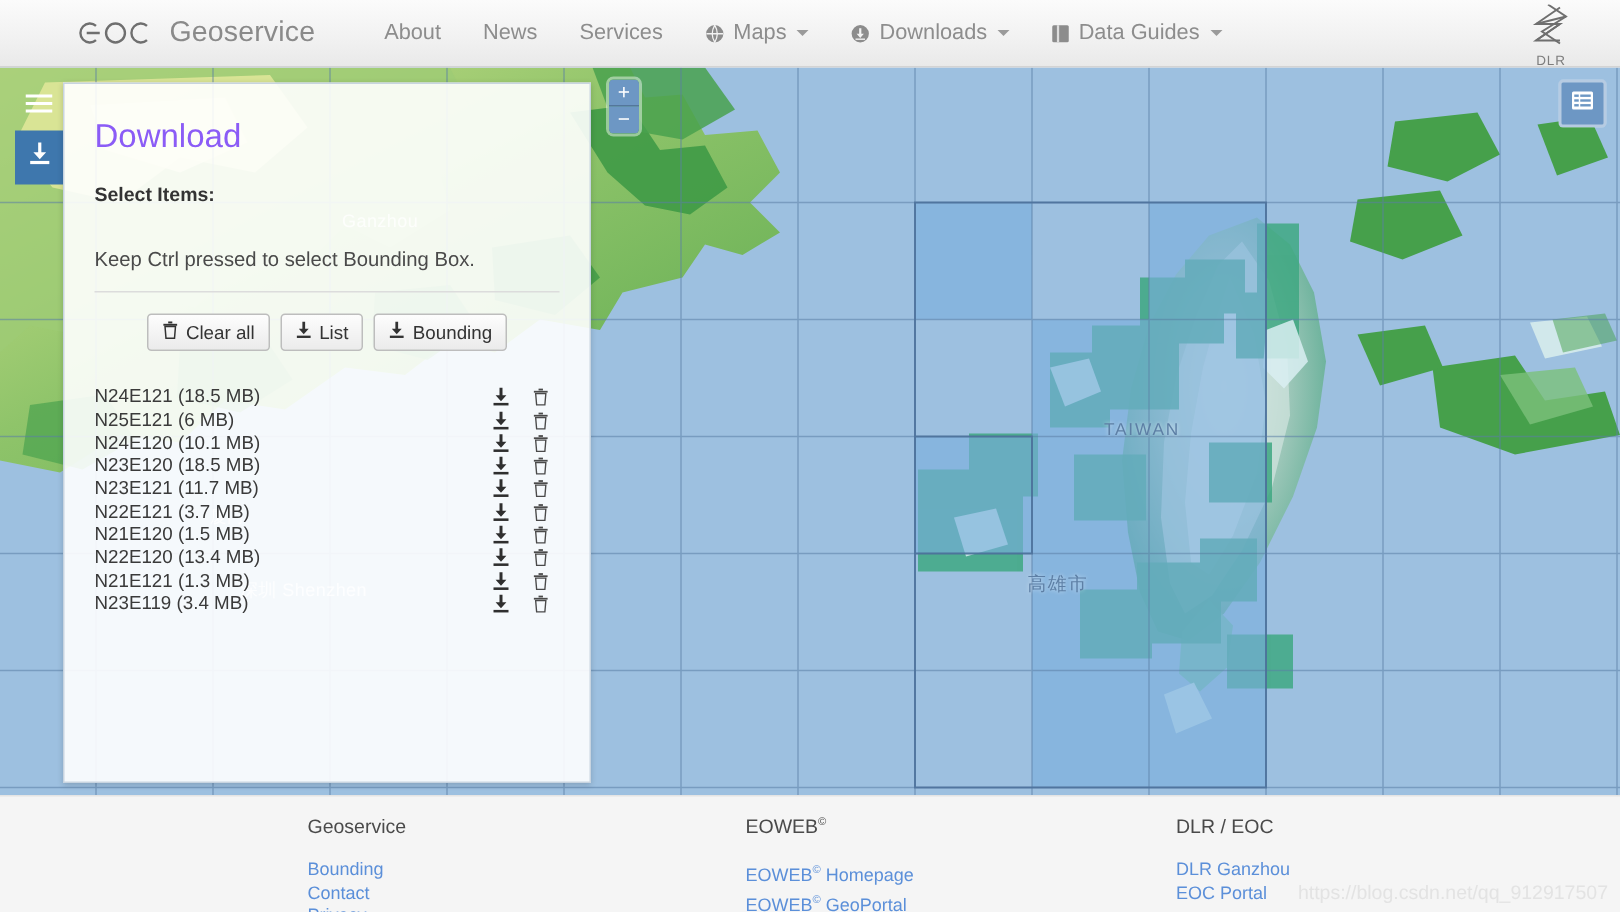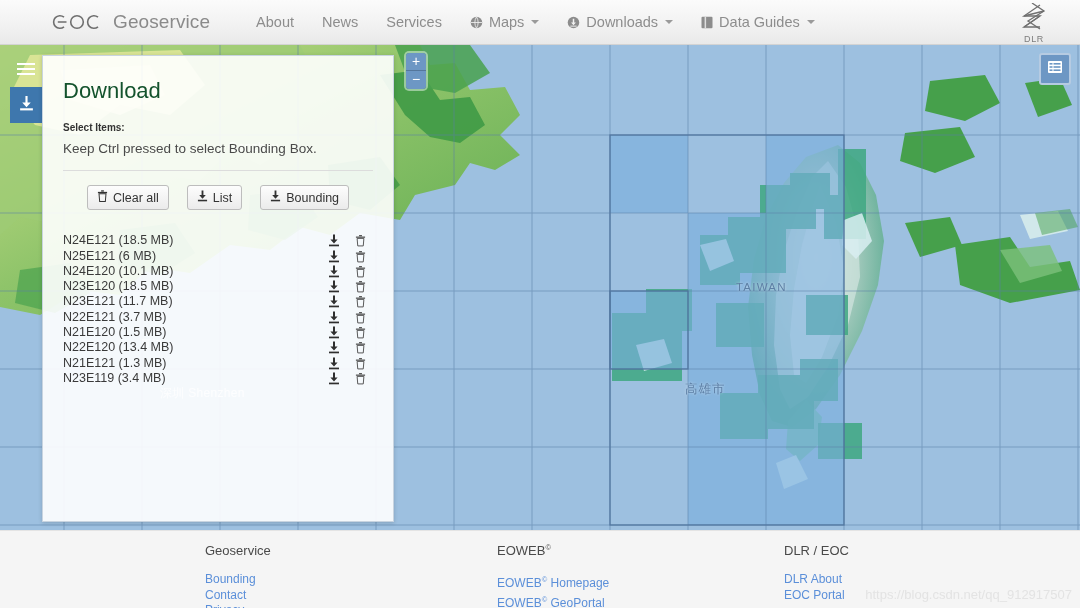--- a/index.html
+++ b/index.html
@@ -92,25 +92,25 @@
   
   .panel {
     position: absolute; top: 55px; left: 42px;
     width: 352px; height: 467px;
     background: rgba(255,255,255,.90);
     border: 1px solid #c8d4e0;
     box-shadow: 0 1px 4px rgba(0,0,0,.17);
     z-index: 45; overflow: hidden;
   }
   .panel-inner { padding: 18px 20px 0 20px; }
-  .panel-title { font-size: 22px; color: #14532d; font-weight: normal; margin: 4px 0 18px 0; }
-  .panel-sub { font-size: 10px; color: #333; font-weight: bold; margin-bottom: 8px; }
+  .panel-title { font-size: 22px; color: #8b5cf6; font-weight: normal; margin: 4px 0 18px 0; }
+  .panel-sub { font-size: 13px; color: #333; font-weight: bold; margin-bottom: 28px; }
   .panel-hint { font-size: 13.5px; color: #4a4a4a; margin-bottom: 14px; }
   .panel-hr { border-top: 1px solid #dcdcdc; margin: 4px 0 14px 0; }
-  .btn-row { display: flex; justify-content: center; gap: 18px; margin-bottom: 22px; }
+  .btn-row { display: flex; justify-content: center; gap: 7px; margin-bottom: 22px; }
   .btn {
     display: inline-flex; align-items: center; gap: 5px;
     font-size: 12.5px; color: #333;
     background: linear-gradient(to bottom, #fdfdfd, #ebebeb);
     border: 1px solid #bdbdbd; border-radius: 3px;
     padding: 4px 9px; cursor: pointer; white-space: nowrap;
   }
   .file-list { margin-top: 22px; }
   .file-row {
     display: flex; align-items: flex-end;
@@ -621,20 +621,20 @@
           <a href="#"><span>Contact</span></a>
           <a href="#"><span>Privacy</span></a>
         </div>
         <div class="fcol c2">
           <h4><span>EOWEB</span><sup>©</sup></h4>
           <a href="#"><span>EOWEB</span><sup>©</sup><span> Homepage</span></a>
           <a href="#"><span>EOWEB</span><sup>©</sup><span> GeoPortal</span></a>
         </div>
         <div class="fcol c3">
           <h4><span>DLR / EOC</span></h4>
-          <a href="#"><span>DLR About</span></a>
+          <a href="#"><span>DLR Ganzhou</span></a>
           <a href="#"><span>EOC Portal</span></a>
         </div>
       </div>
   </div>
 
   <div class="watermark">https://blog.csdn.net/qq_912917507</div>
 </div>
 
 </body></html>

